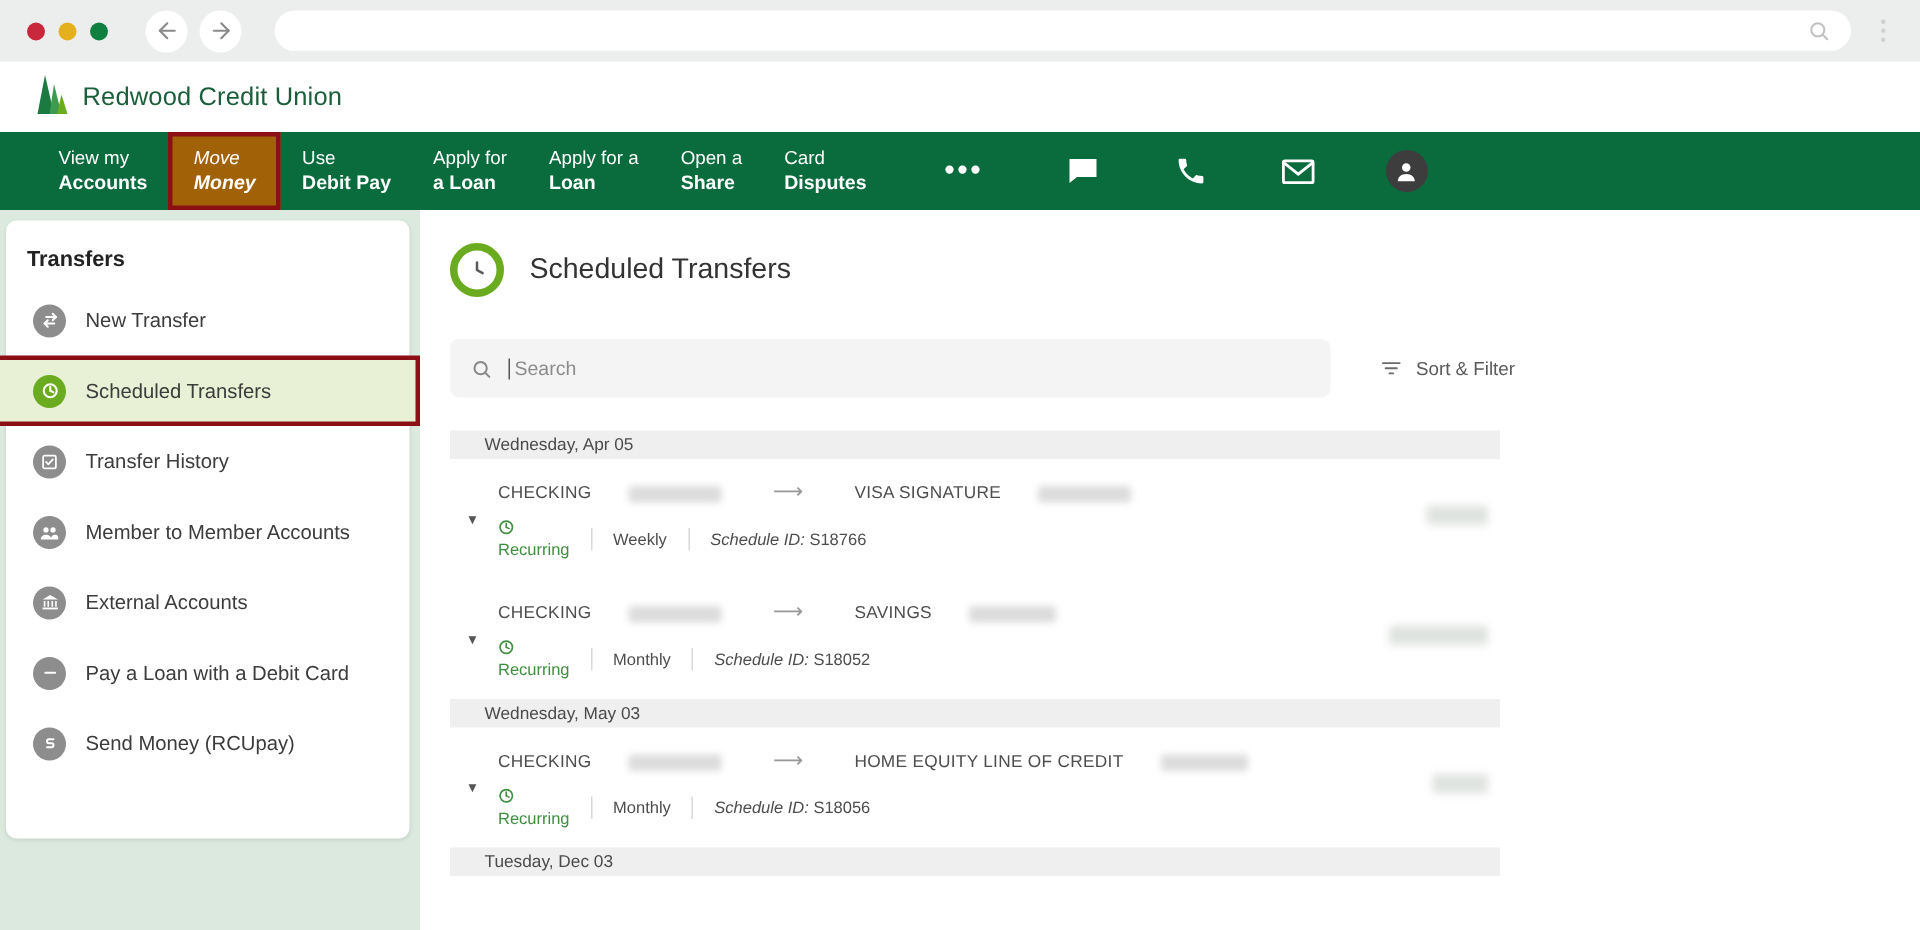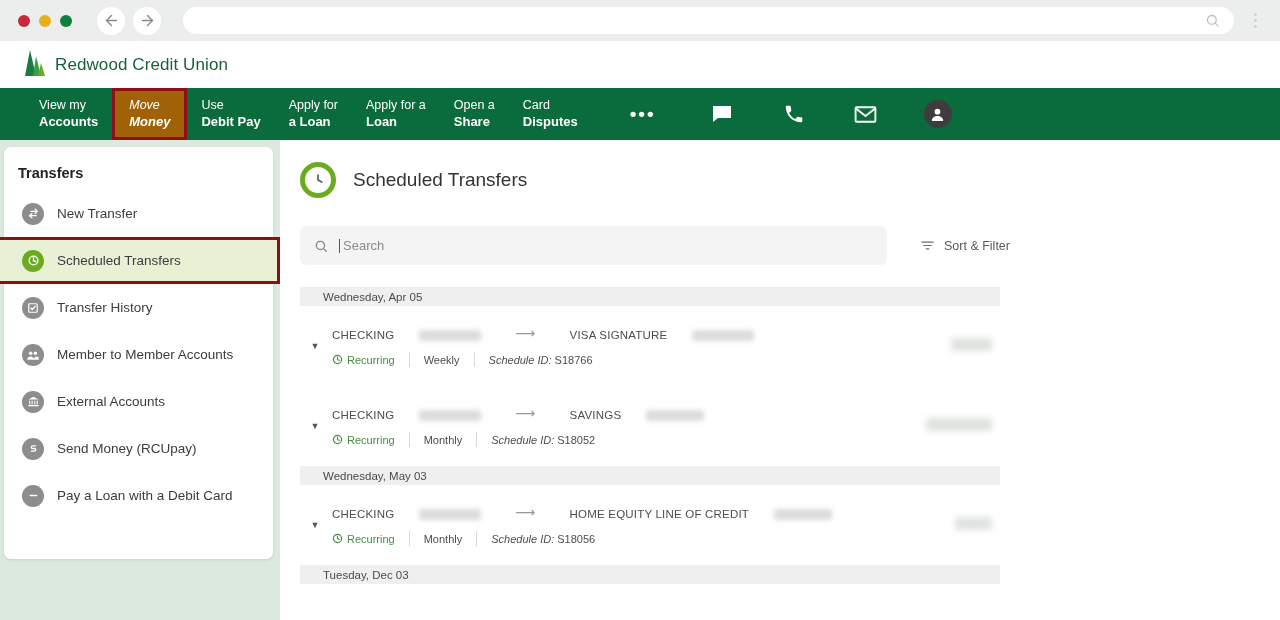--- a/index.html
+++ b/index.html
@@ -168,21 +168,21 @@
   .redact {
     display: inline-block; height: 11px; border-radius: 2px;
     background: #dcdcdc; filter: blur(2.5px); vertical-align: middle;
     margin-left: 7px;
   }
   .arrow { color: #999; margin: 0 16px; font-size: 14px; }
   .txline2 {
     display: flex; align-items: center; margin-top: 11px;
     font-size: 11px; color: #4d4d4d;
   }
-  .recurring { color: #3f8f3f; display: flex; gap: 4px; }
+  .recurring { color: #3f8f3f; display: flex; gap: 4px; flex-direction: column; }
   .divider { width: 1px; height: 15px; background: #d8d8d8; margin: 0 14px; }
   .sched em { font-style: italic; }
   .amount {
     width: 110px; text-align: right; padding-right: 8px;
   }
   .amt-redact {
     display: inline-block; height: 13px; border-radius: 2px;
     background: #dfe3df; filter: blur(3px);
   }
 </style>
@@ -352,34 +352,34 @@
               <rect x="13.5" y="10.5" width="2" height="7"></rect>
               <rect x="18" y="10.5" width="2" height="7"></rect>
               <rect x="2.5" y="18.5" width="19" height="2.3"></rect>
             </svg>
         </span>
         <span>External Accounts</span>
       </div>
 
       <div class="sb-item">
         <span class="sb-ico">
+          <svg width="13" height="13" viewBox="0 0 24 24" fill="none" stroke="#fff" stroke-width="2.6" stroke-linecap="round">
+              <line x1="6" y1="12" x2="18" y2="12"></line>
+            </svg>
+        </span>
+        <span>Pay a Loan with a Debit Card</span>
+      </div>
+
+      <div class="sb-item">
+        <span class="sb-ico">
           <svg width="13" height="13" viewBox="0 0 24 24" fill="none" stroke="#fff" stroke-width="2.4" stroke-linecap="round">
               <path d="M16 7H10.5a2.5 2.5 0 0 0 0 5h3a2.5 2.5 0 0 1 0 5H8"></path>
             </svg>
         </span>
         <span>Send Money (RCUpay)</span>
-      </div>
-
-      <div class="sb-item">
-        <span class="sb-ico">
-          <svg width="13" height="13" viewBox="0 0 24 24" fill="none" stroke="#fff" stroke-width="2.6" stroke-linecap="round">
-              <line x1="6" y1="12" x2="18" y2="12"></line>
-            </svg>
-        </span>
-        <span>Pay a Loan with a Debit Card</span>
       </div>
     </div>
   </div>
 
   <div class="content">
     <div class="content-inner">
 
       <div class="page-head">
         <div class="page-head-ico">
           <svg width="20" height="20" viewBox="0 0 24 24" fill="none" stroke="#5a5a5a" stroke-width="2" stroke-linecap="round">

